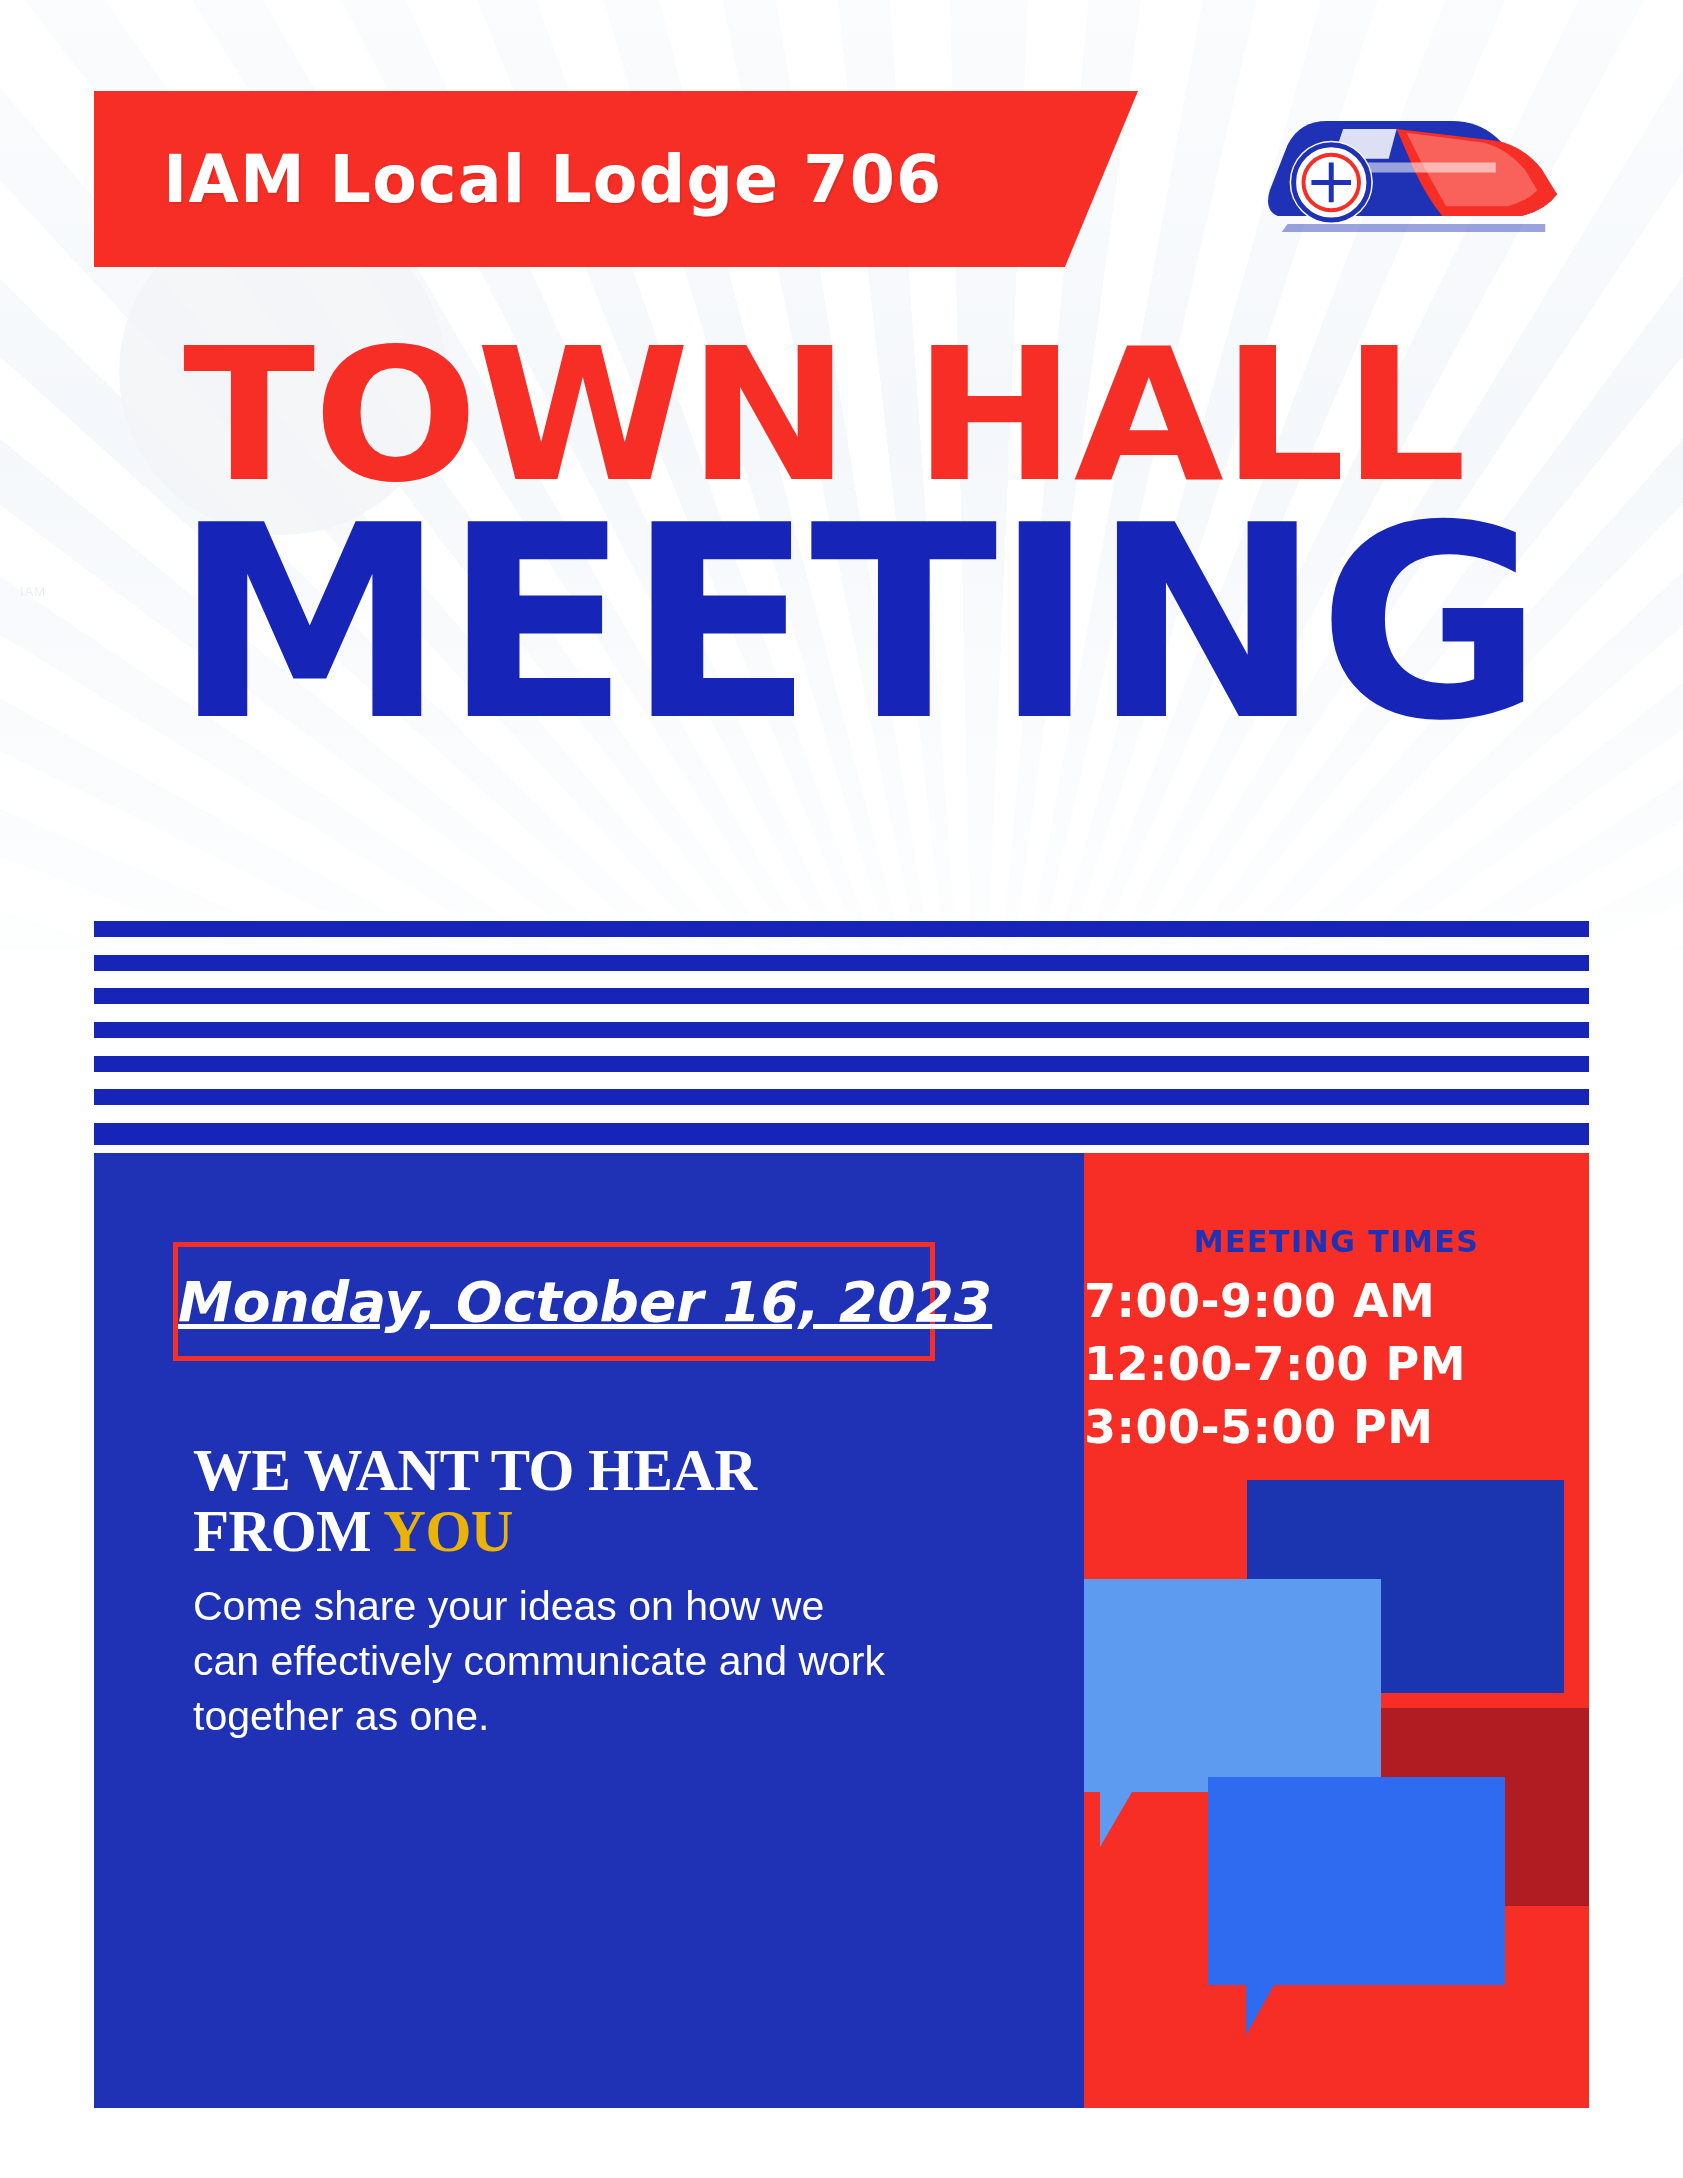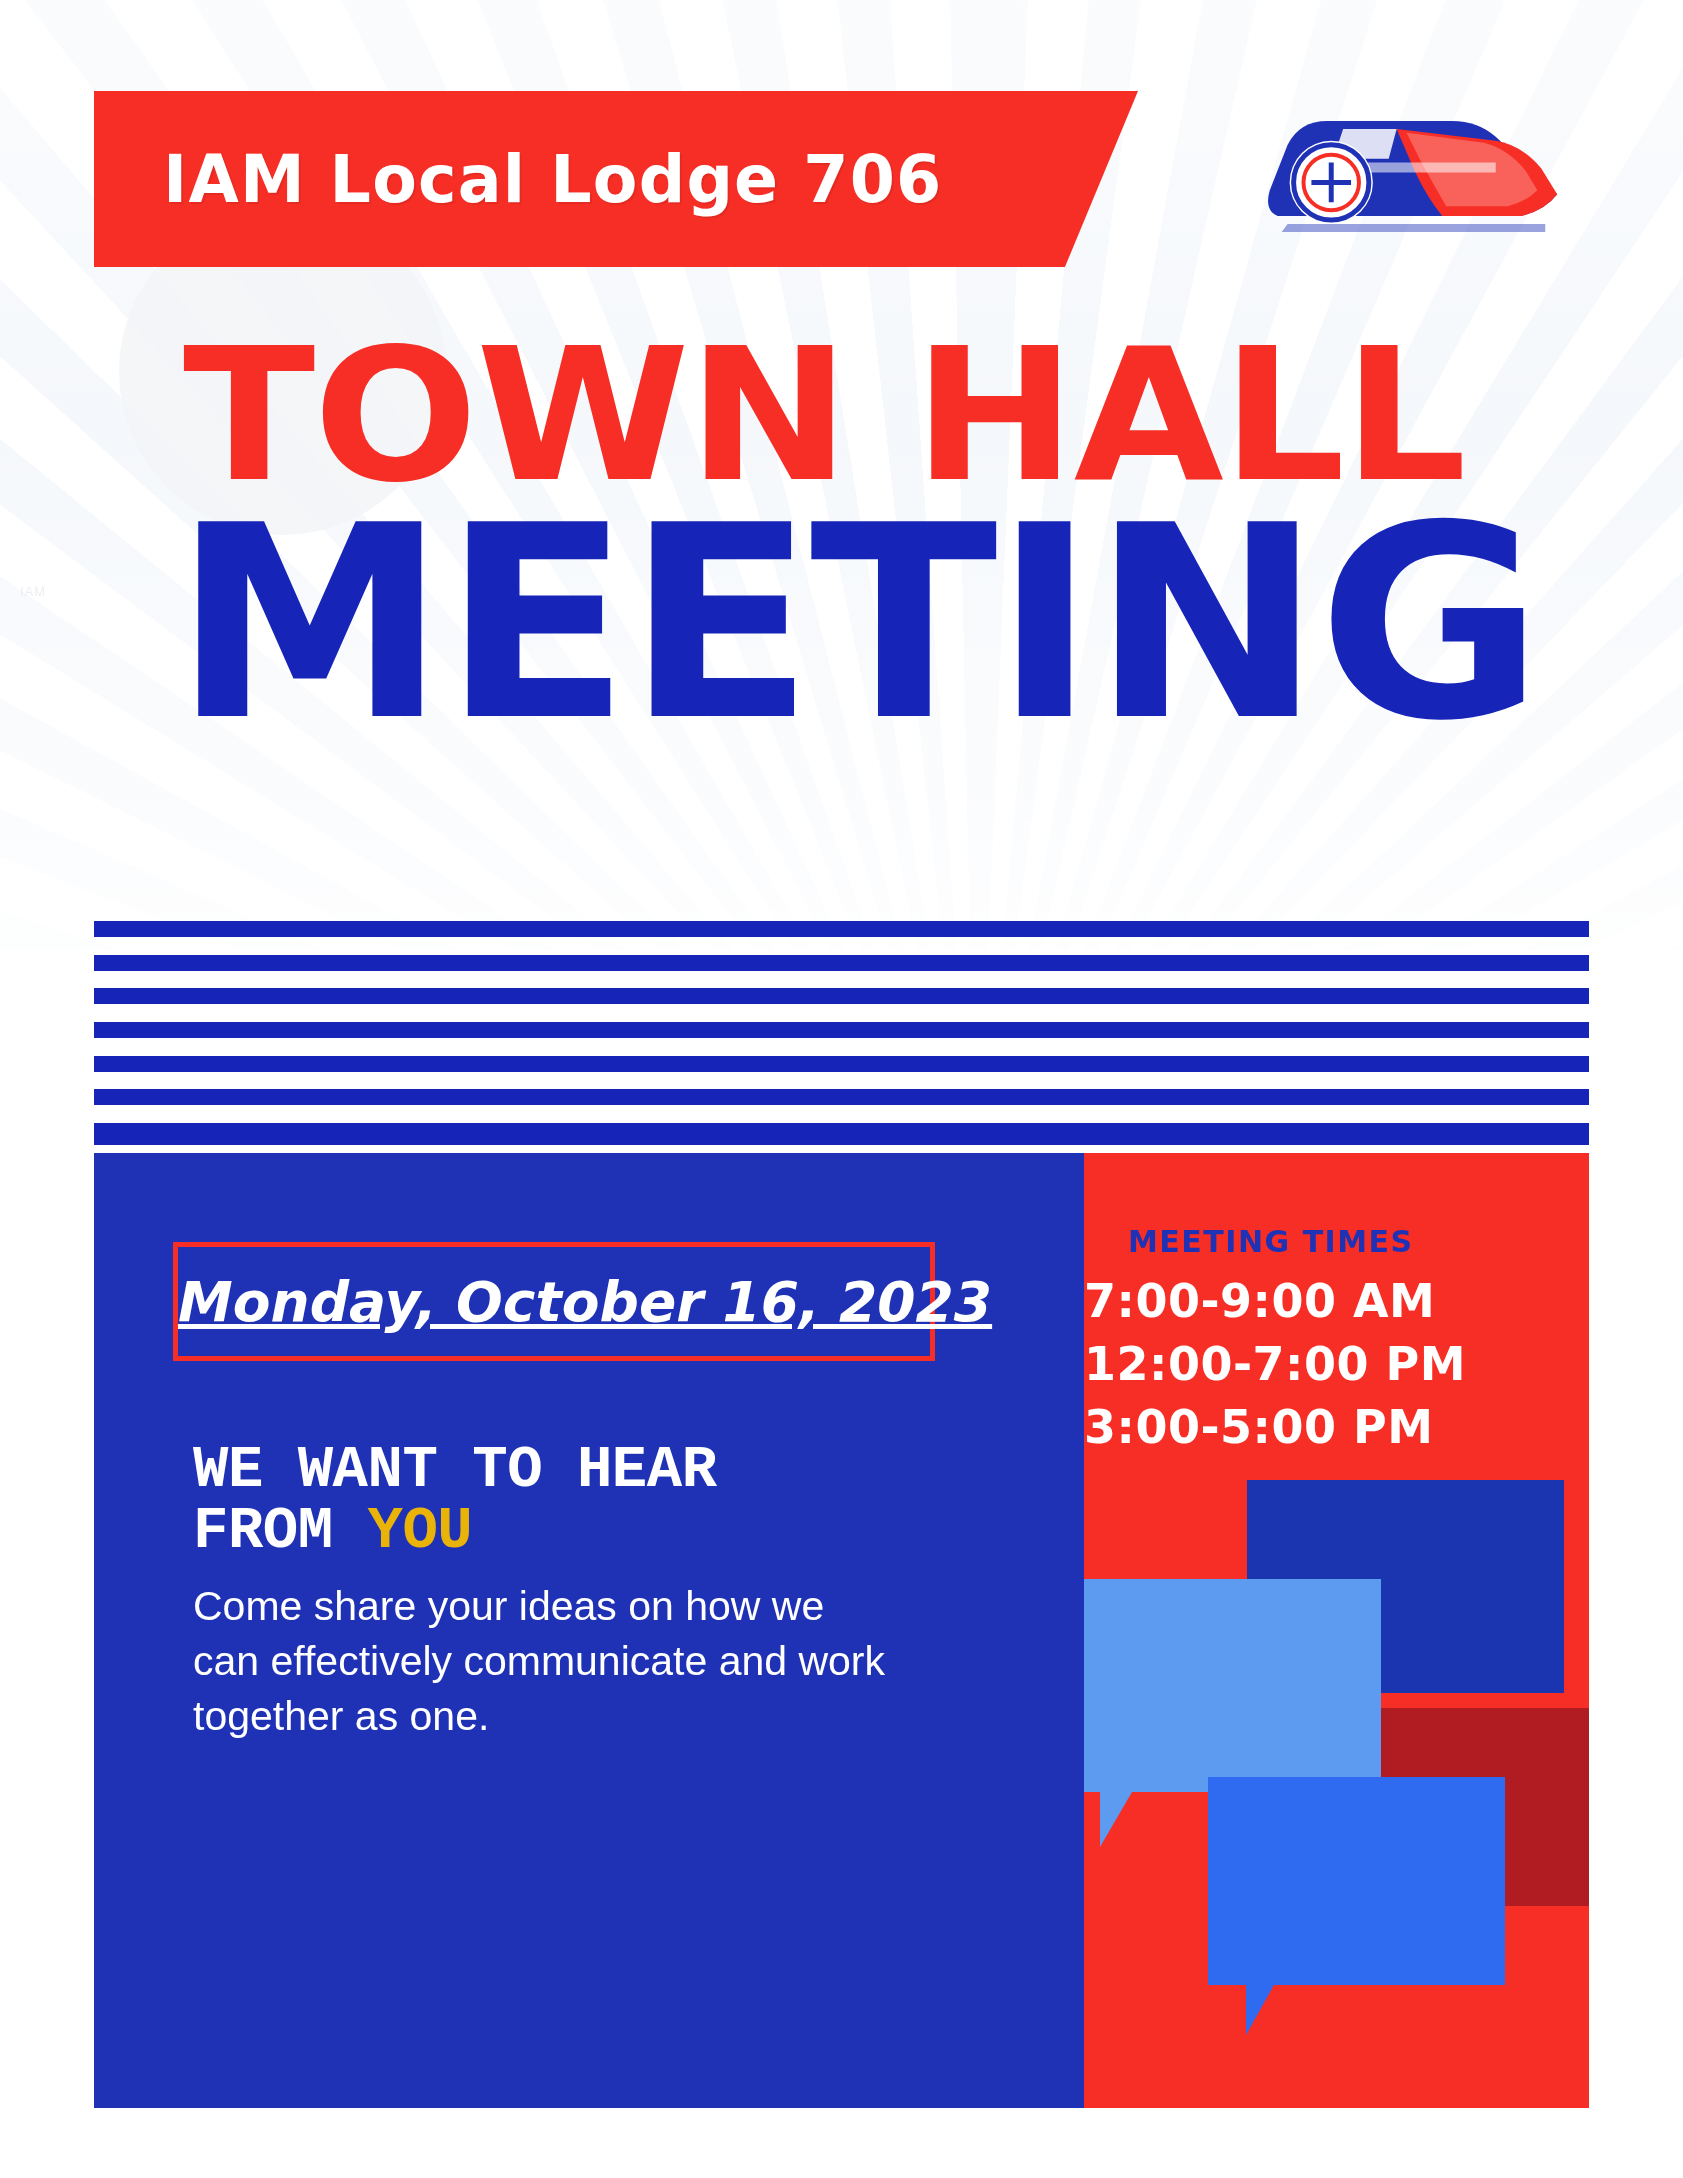--- a/index.html
+++ b/index.html
@@ -201,21 +201,21 @@
 
   .hear-line {
     position: absolute;
     left: 99px;
     top: 287px;
     width: 713px;
     color: #ffffff;
     font-size: 59px;
     line-height: 61px;
     font-weight: bold;
-    font-family: Liberation Mono, monospace;
+    font-family: Liberation Serif, serif;
     letter-spacing: -0.5px;
   }
   .hear-line .you { color: #eab308; }
 
   .body-copy {
     position: absolute;
     left: 99px;
     top: 426px;
     width: 693px;
     color: #ffffff;
@@ -244,27 +244,26 @@
     line-height: 53px;
     font-family: "Liberation Sans", sans-serif;
   }
 
   
   .times-head {
     position: absolute;
     left: 0;
     top: 71px;
     width: 505px;
-    text-align: left;
+    text-align: center;
     color: #1f32b5;
     font-size: 30px;
     font-weight: bold;
     letter-spacing: 1.5px;
     font-family: "DejaVu Sans", sans-serif;
-    margin-left: 44px;
   }
   .times-list {
     position: absolute;
     left: 0;
     top: 117px;
     width: 505px;
     text-align: left;
     color: #ffffff;
     font-size: 46px;
     line-height: 63px;

